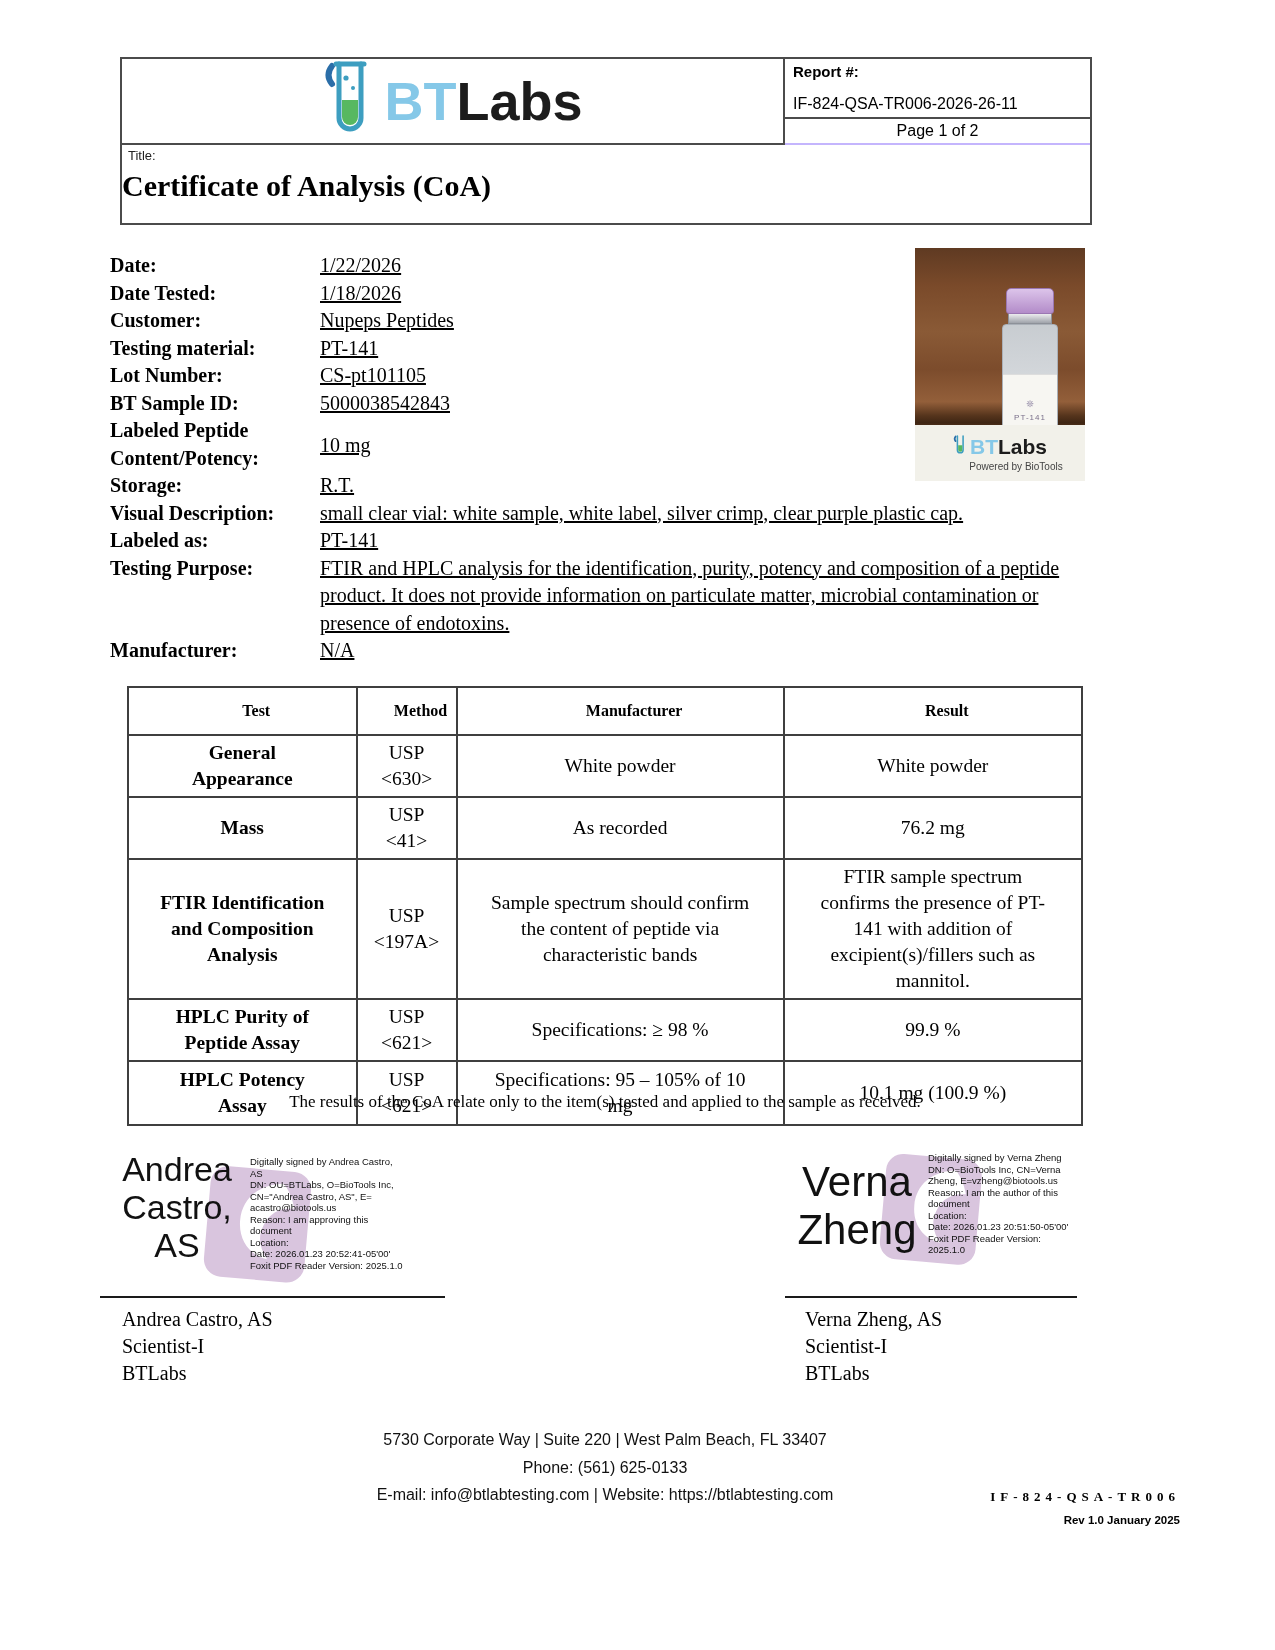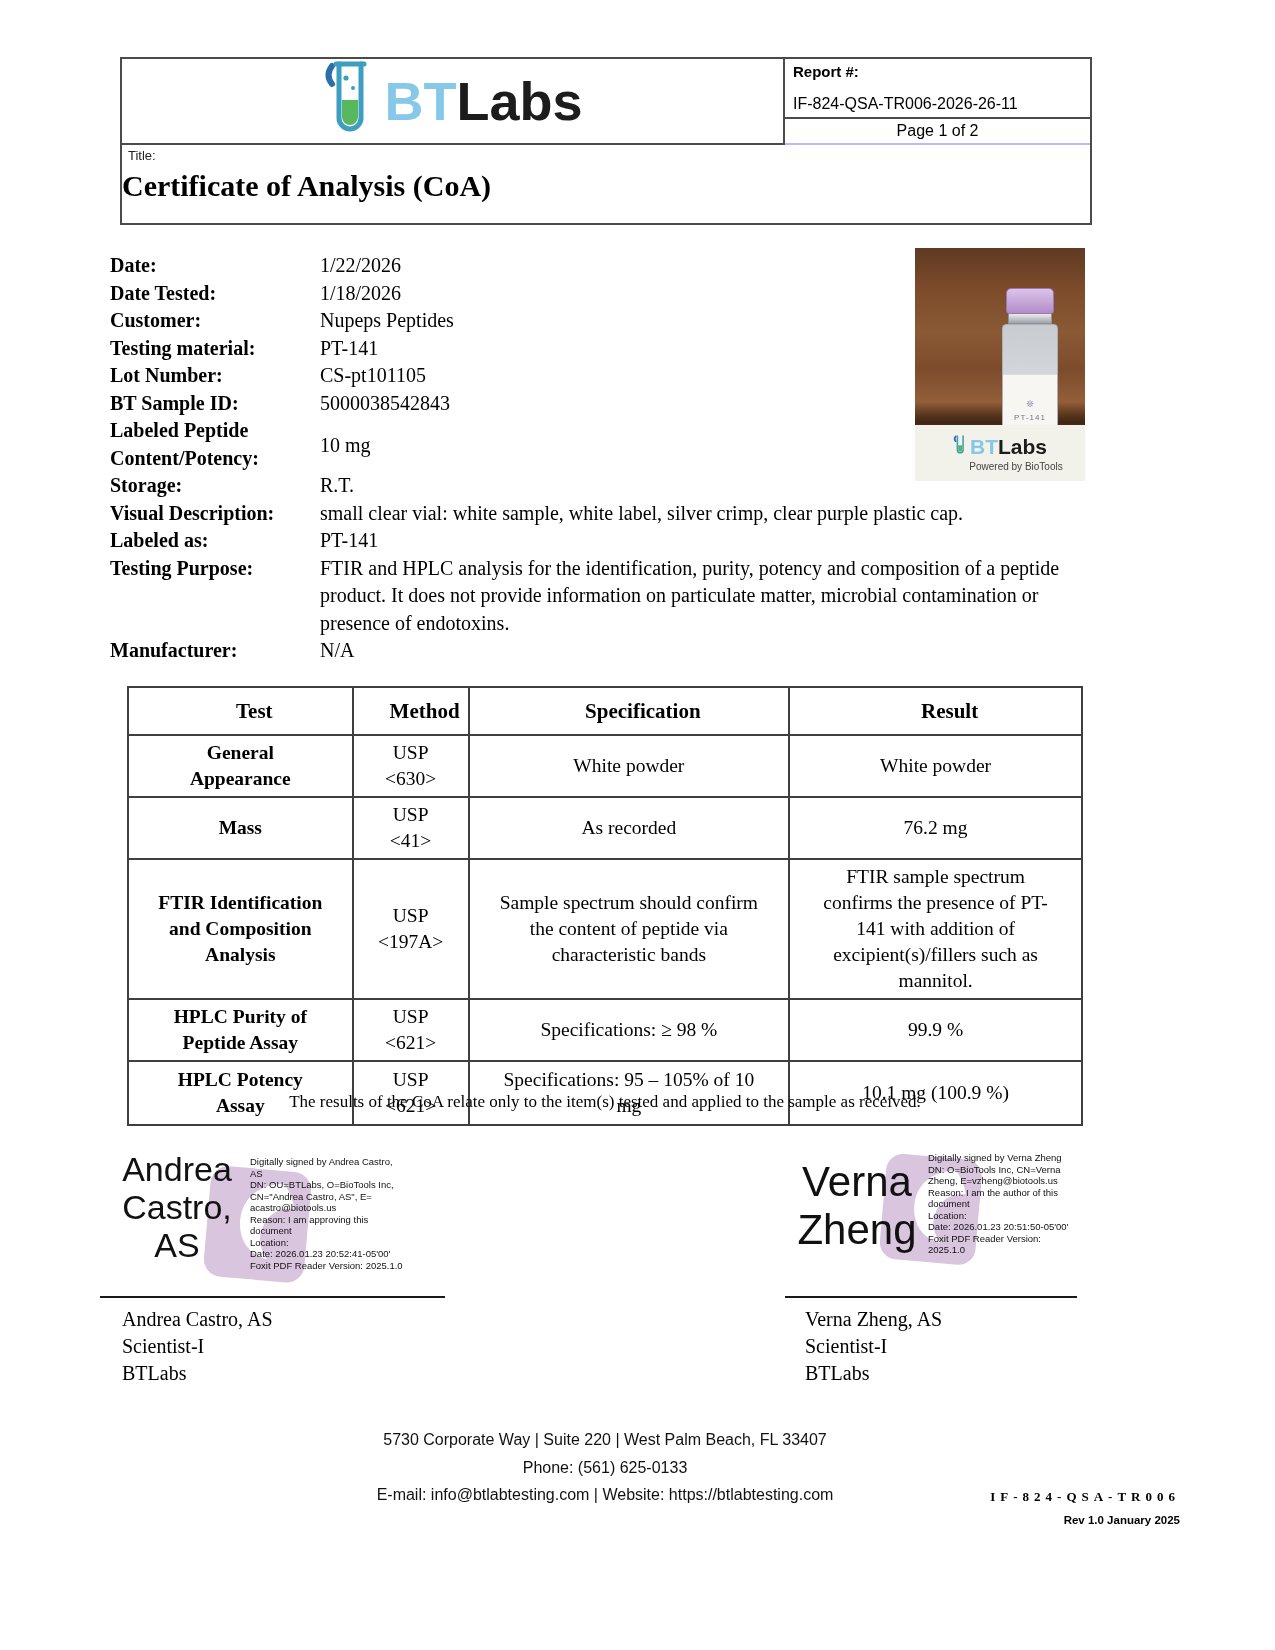--- a/index.html
+++ b/index.html
@@ -22,21 +22,21 @@
   .report-number{position:absolute;left:8px;top:36px;font-family:"Liberation Sans",sans-serif;font-size:16px;}
   .page-strip{position:absolute;left:0;right:0;bottom:0;height:24px;border-top:2px solid #4b4b4b;display:flex;align-items:center;justify-content:center;font-family:"Liberation Sans",sans-serif;font-size:16px;}
   .title-cell{position:absolute;left:0;right:0;bottom:0;height:78px;}
   .title-label{position:absolute;left:6px;top:3px;font-family:"Liberation Sans",sans-serif;font-size:13px;color:#222;}
   .doc-title{position:absolute;left:0;right:0;top:24px;text-align:left;font-size:30px;font-weight:bold;}
 
   
   .info-section{left:110px;top:252px;width:985px;font-size:20px;line-height:27.5px;}
   .info-row{display:flex;align-items:flex-start;}
   .info-label{width:210px;flex:0 0 210px;font-weight:bold;}
-  .info-value{flex:1;}
+  .info-value{flex:1;text-decoration:underline;}
   .info-value.padv{margin-top:15px;}
 
   
   .photo{left:915px;top:248px;width:170px;height:233px;
     background:linear-gradient(180deg,#5f3a22 0%,#7a4a2a 16%,#8a5a36 36%,#7c4c2c 52%,#935f3a 66%,#55341c 72%,#3f2614 75%,#6b4226 79%,#7a4a2a 100%);}
   .photo-band{position:absolute;left:0;right:0;bottom:0;height:56px;background:#f2f1ea;display:flex;flex-direction:column;align-items:center;justify-content:center;}
   .mini-logo{display:flex;align-items:center;gap:2px;font-family:"Liberation Sans",sans-serif;font-weight:bold;font-size:21px;line-height:1;}
   .mini-bt{color:#85c8e8;}
   .mini-labs{color:#1c1c1c;}
   .photo-caption{font-family:"Liberation Sans",sans-serif;font-size:10px;color:#444;margin-top:2px;margin-left:32px;}
@@ -45,21 +45,21 @@
   .vial-crimp{width:42px;height:9px;margin:0 auto;background:linear-gradient(180deg,#ececee,#9fa3ab);border:1px solid #8d9199;border-top:none;}
   .vial-body{width:54px;height:128px;margin:0 auto;background:linear-gradient(180deg,rgba(205,214,222,.92),rgba(236,241,245,.95));border:1px solid #aab0b8;border-radius:4px 4px 8px 8px;position:relative;overflow:hidden;}
   .vial-label{position:absolute;left:0;right:0;bottom:6px;height:72px;background:#f7f6f2;border-top:1px solid #ddd;display:flex;flex-direction:column;align-items:center;justify-content:center;}
   .vial-squiggle{font-size:9px;color:#8b80a0;line-height:1;}
   .vial-label-text{font-family:"Liberation Sans",sans-serif;font-size:8px;color:#7a6f8a;letter-spacing:1px;margin-top:4px;}
 
   
   .results-table{left:127px;top:686px;width:956px;}
   table{border-collapse:collapse;width:956px;font-size:19.5px;}
   th,td{border:2px solid #3f3f3f;text-align:center;vertical-align:middle;padding:4px 8px;line-height:26px;}
-  th{font-size:21px;height:38px;padding-left:36px;}
+  th{font-size:16px;height:38px;padding-left:36px;}
   td.cell-test{font-weight:bold;}
   tr.r1 td{height:52px;} tr.r2 td{height:52px;} tr.r3 td{height:126px;} tr.r4 td{height:52px;} tr.r5 td{height:54px;}
   .footnote{left:0;top:1092px;width:1210px;text-align:center;font-size:17px;}
 
   
   .seal{opacity:.95;}
   .stamp-name{font-family:"Liberation Sans",sans-serif;color:#111;text-align:center;z-index:3;}
   .stamp-name.left{left:112px;top:1150px;width:130px;font-size:34px;line-height:38px;}
   .stamp-name.right{left:778px;top:1158px;width:158px;font-size:42px;line-height:48px;}
   .sig-details{font-family:"Liberation Sans",sans-serif;font-size:9.5px;line-height:11.5px;color:#111;z-index:3;}
@@ -194,21 +194,21 @@
     <colgroup>
         <col style="width:229px">
         <col style="width:100px">
         <col style="width:328px">
         <col style="width:299px">
       </colgroup>
     <thead>
         <tr>
           <th>Test</th>
           <th>Method</th>
-          <th>Specification</th>
+          <th>Manufacturer</th>
           <th>Result</th>
         </tr>
       </thead>
     <tbody>
         <tr class="r1">
           <td class="cell-test preline">General
 Appearance</td>
           <td class="cell-method preline">USP
 &lt;630&gt;</td>
           <td class="cell-spec preline">White powder</td>

